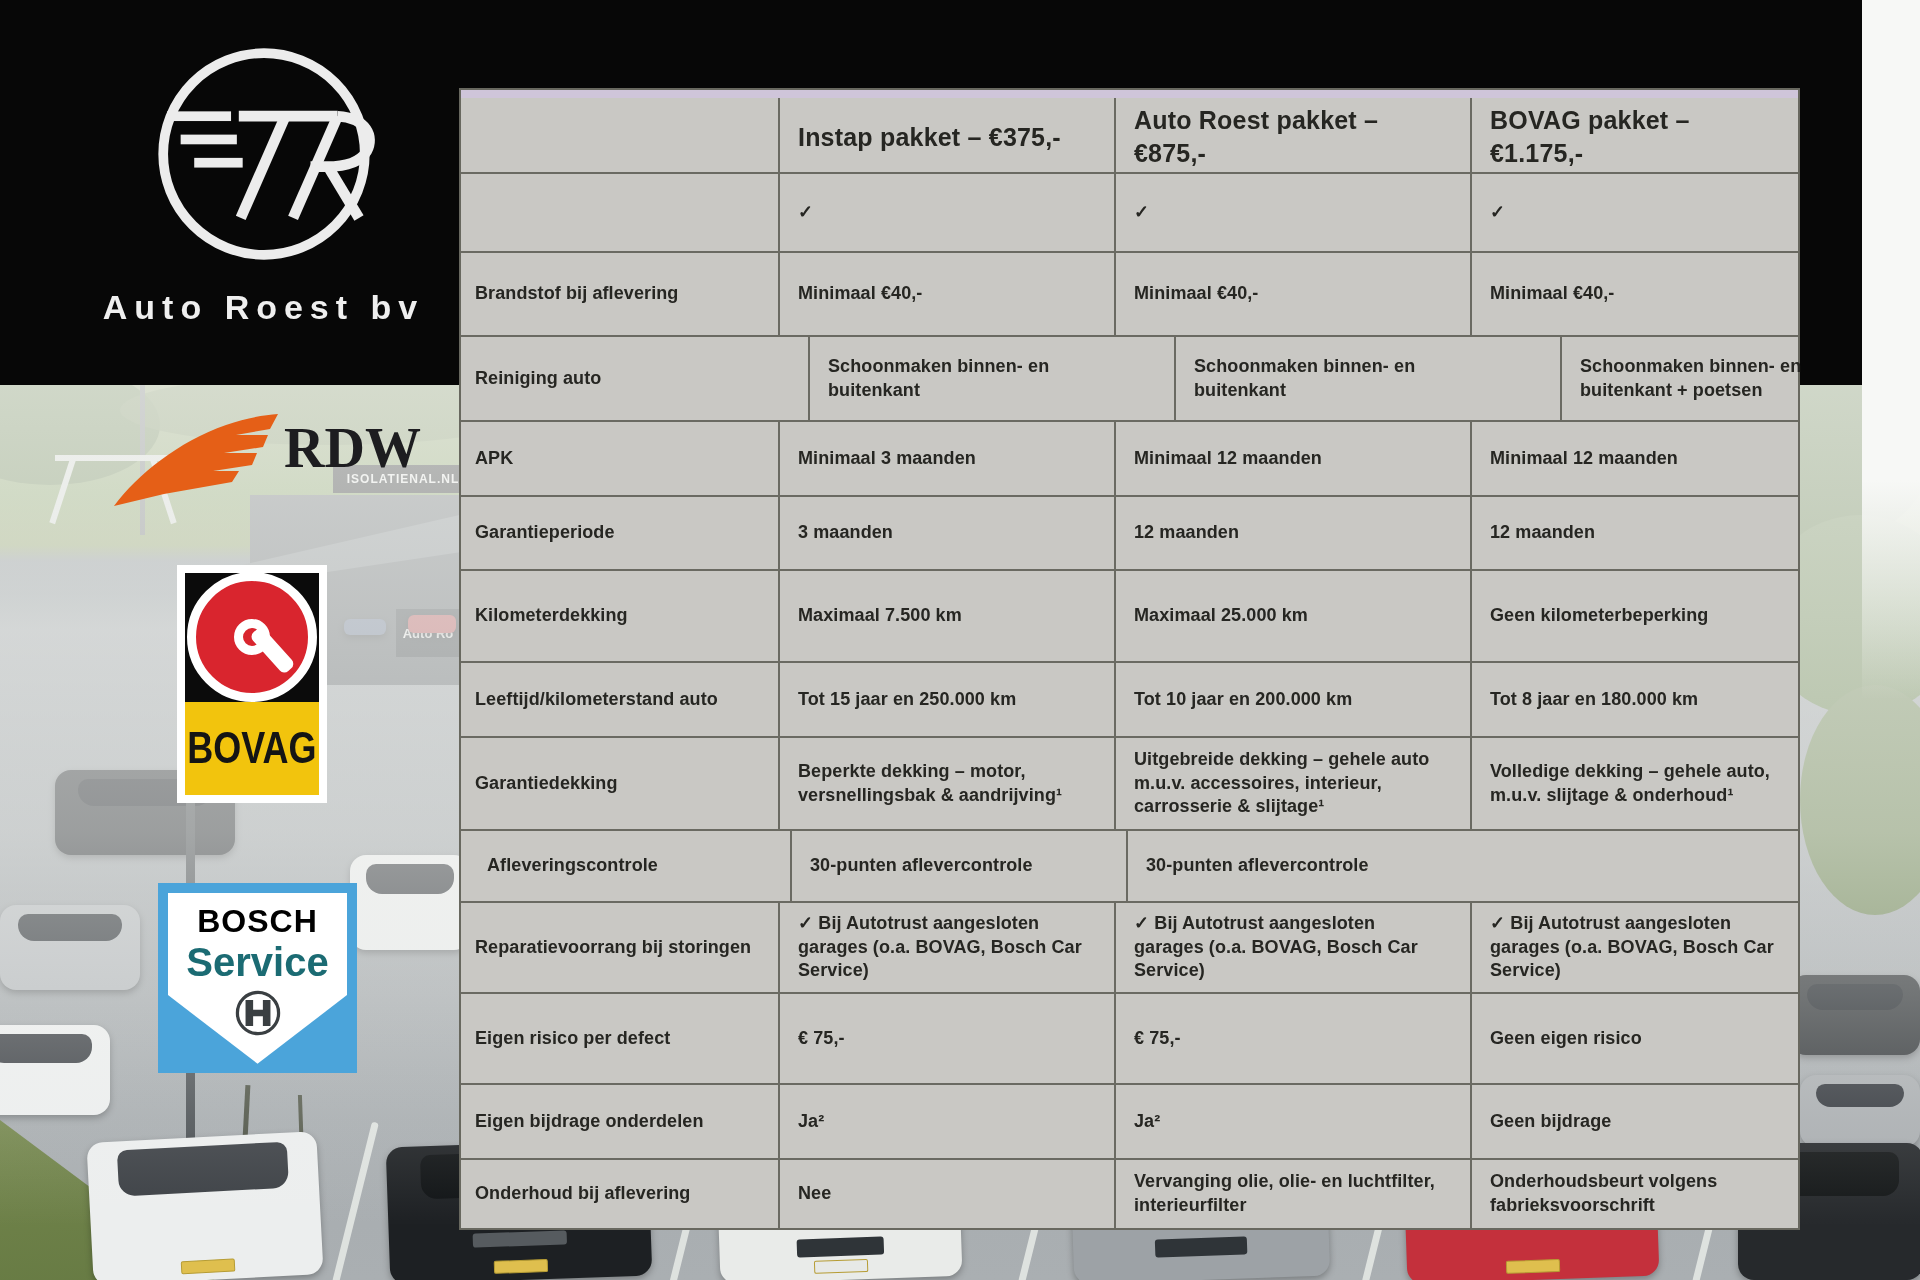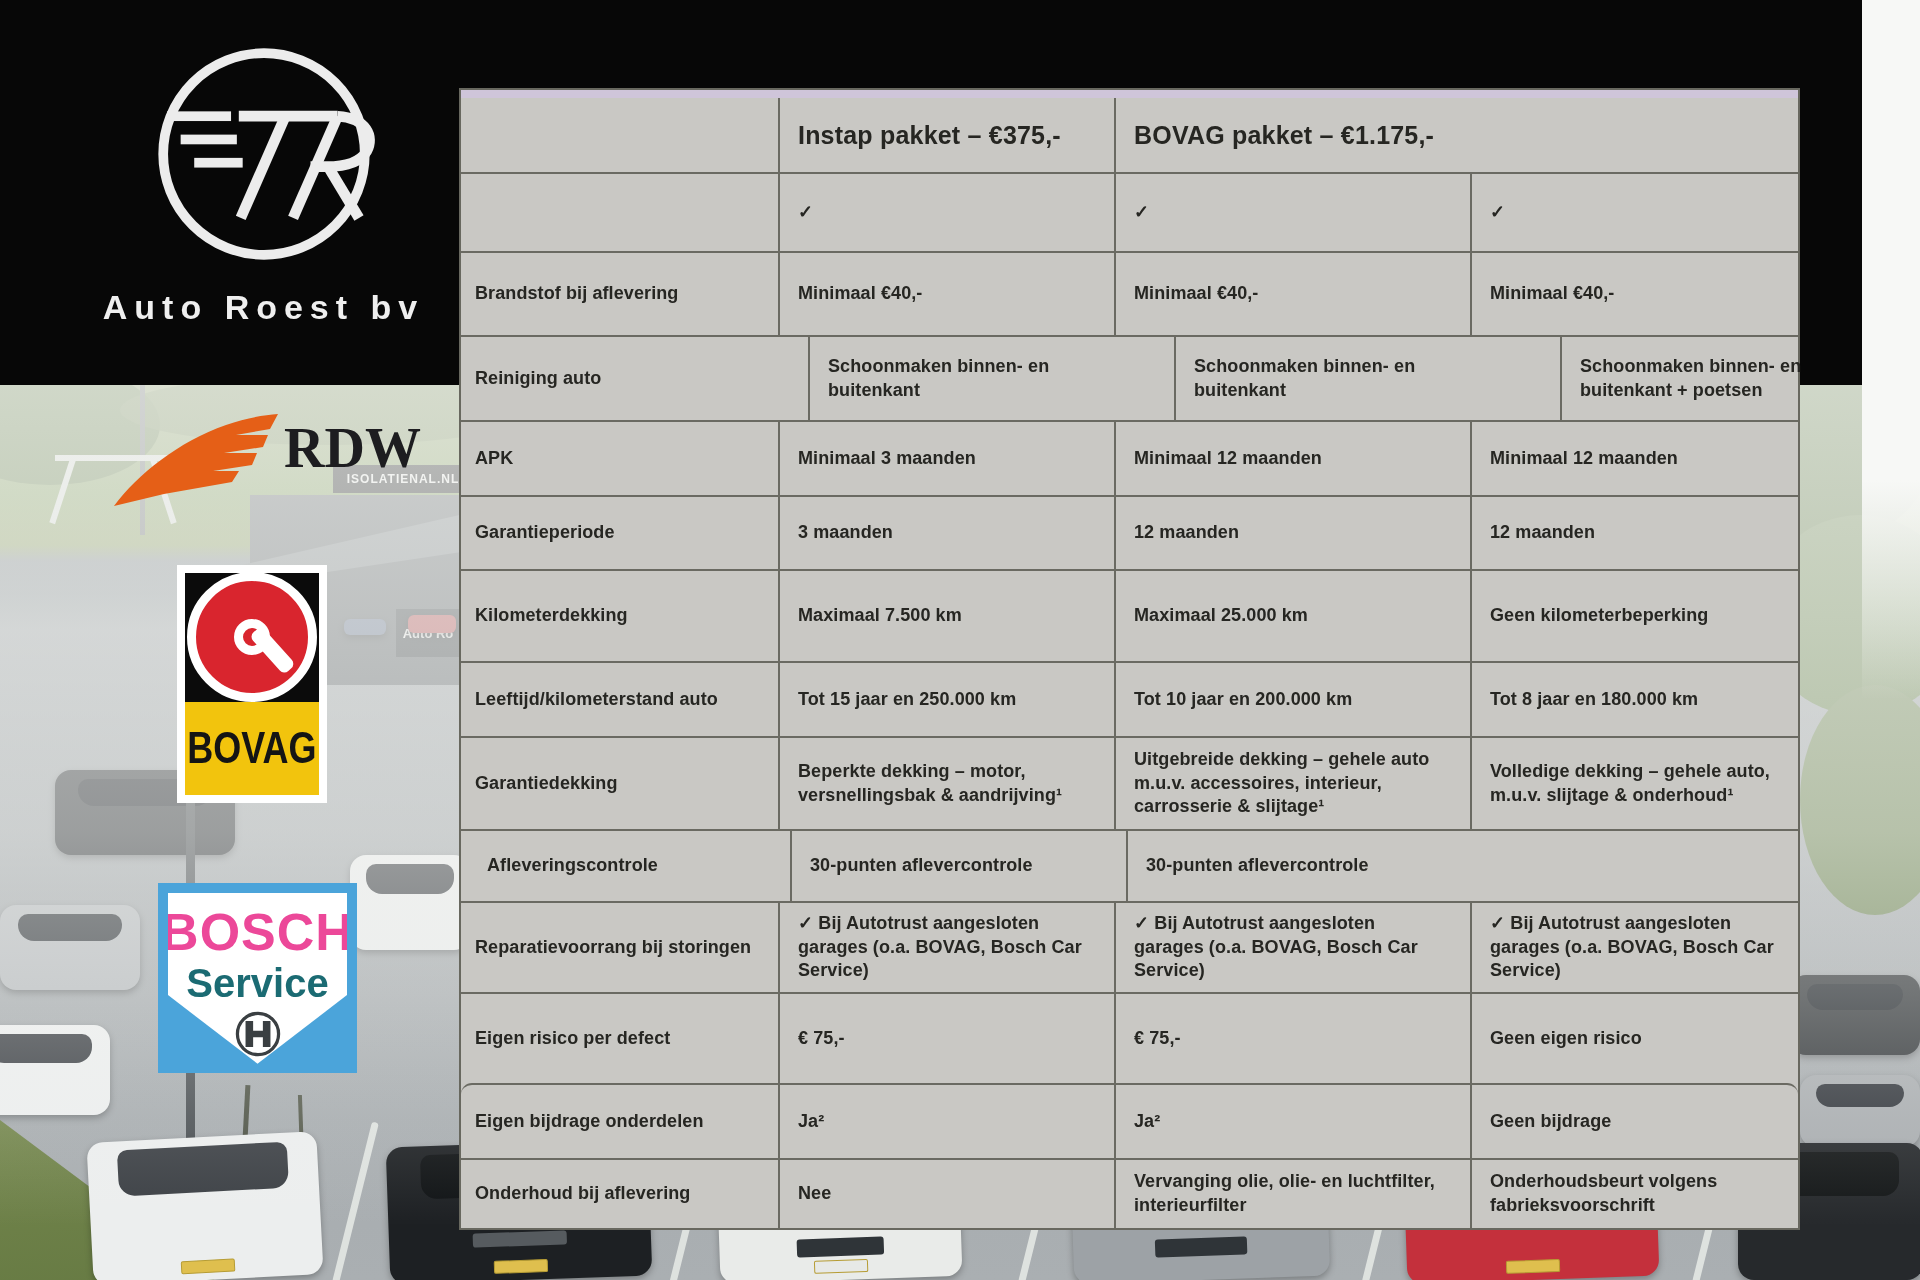--- a/index.html
+++ b/index.html
@@ -45,21 +45,21 @@
   .bovag-handle{position:absolute;left:62px;top:58px;width:16px;height:52px;background:#fff;border-radius:6px;
     transform:rotate(-42deg);transform-origin:50% 0;}
   .bovag-bottom{height:42%;background:#f2c40d;display:flex;align-items:center;justify-content:center;}
   .bovag-bottom .bovag-text{font-size:45px;font-weight:700;color:#141414;transform:scaleX(.8);letter-spacing:0px;}
 
   
   #bosch{position:absolute;left:158px;top:883px;width:199px;height:190px;background:#4ba4da;z-index:30;}
   .bosch-shield{position:absolute;left:10px;right:10px;top:10px;bottom:4px;background:#fff;
     clip-path:polygon(0 0,100% 0,100% 58%,50% 97%,0 58%);
     display:flex;flex-direction:column;align-items:center;padding-top:12px;box-sizing:border-box;}
-  .bosch-line1{color:#ec4899;font-weight:700;font-size:52px;line-height:1.05;letter-spacing:1px;}
+  .bosch-line1{color:#000000;font-weight:700;font-size:32px;line-height:1.05;letter-spacing:1px;}
   .bosch-line2{color:#1b6b73;font-weight:700;font-size:40px;line-height:1.05;margin-top:2px;}
   .bosch-armature{margin-top:4px;}
 
   
   #pricing-table{position:absolute;left:459px;top:88px;width:1341px;z-index:40;background:#c9c8c4;
     border:2px solid #68685f;box-sizing:border-box;}
   #top-strip{height:8px;background:#cfc5da;}
   .t-row{display:grid;grid-template-columns:317px 336px 356px 328px;box-sizing:border-box;}
   .t-head{height:74px;}
   .t-body .t-row{border-top:2px solid #6a6a62;}
@@ -67,21 +67,21 @@
   .t-body .t-row:nth-child(2){height:84px;}
   .t-body .t-row:nth-child(3){height:85px;gap:30px;}
   .t-body .t-row:nth-child(4){height:75px;}
   .t-body .t-row:nth-child(5){height:74px;}
   .t-body .t-row:nth-child(6){height:92px;}
   .t-body .t-row:nth-child(7){height:75px;}
   .t-body .t-row:nth-child(8){height:93px;}
   .t-body .t-row:nth-child(9){height:72px;padding-left:12px;}
   .t-body .t-row:nth-child(10){height:91px;}
   .t-body .t-row:nth-child(11){height:91px;}
-  .t-body .t-row:nth-child(12){height:75px;border-radius:11px;}
+  .t-body .t-row:nth-child(12){height:75px;}
   .t-body .t-row:nth-child(13){height:70px;}
   .t-cell{display:flex;align-items:center;box-sizing:border-box;
     padding:6px 22px 6px 14px;color:#262622;font-weight:700;font-size:18px;line-height:1.32;letter-spacing:.1px;}
   .t-cell.v{border-left:2px solid #6a6a62;padding-left:18px;}
   .t-cell.label{white-space:nowrap;}
   .t-head .t-cell{font-size:25px;letter-spacing:.2px;}
 </style>
 </head>
 <body>
 
@@ -217,20 +217,21 @@
         <line x1="14" y1="24" x2="34" y2="24" stroke="#3a3f42" stroke-width="6"></line>
       </svg>
     </div>
   </div>
 
   <div id="pricing-table">
     <div id="top-strip"></div>
     <div class="t-row t-head">
       <div class="t-cell label"></div>
       <div class="t-cell v">Instap pakket – €375,-</div>
+      <div class="t-cell v">Auto Roest pakket – €875,-</div>
       <div class="t-cell v">BOVAG pakket – €1.175,-</div>
     </div>
     <div class="t-body">
   <div class="t-row">
     <div class="t-cell label"></div>
     <div class="t-cell v">✓</div>
     <div class="t-cell v">✓</div>
     <div class="t-cell v">✓</div>
   </div>
 

